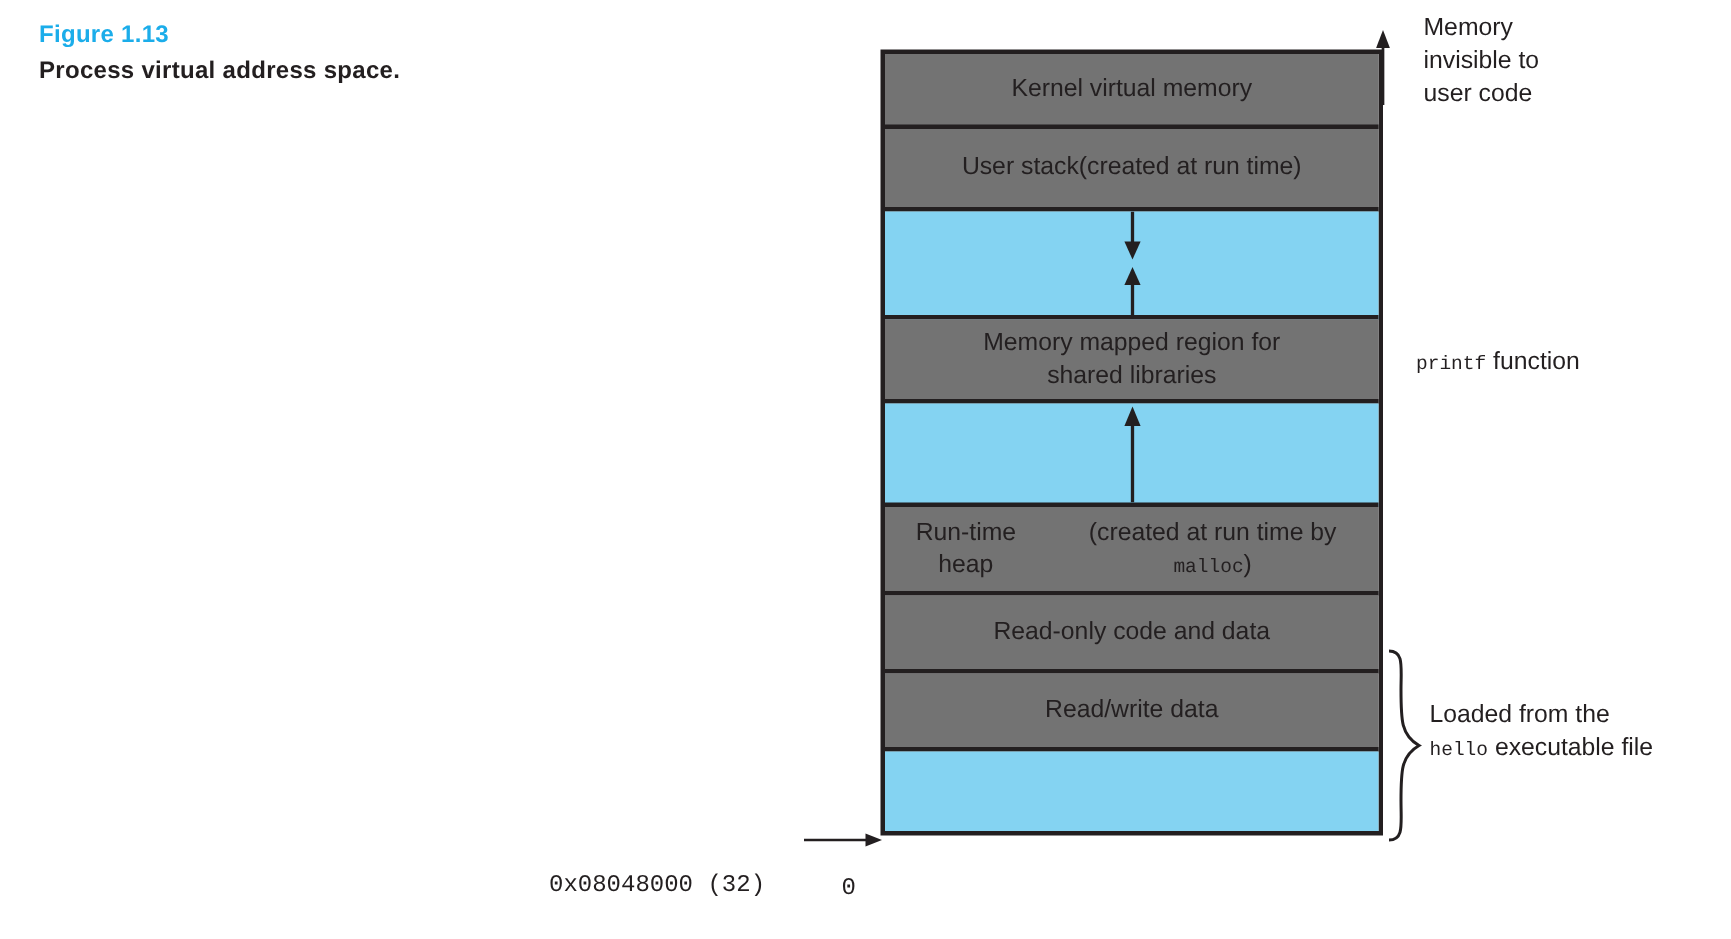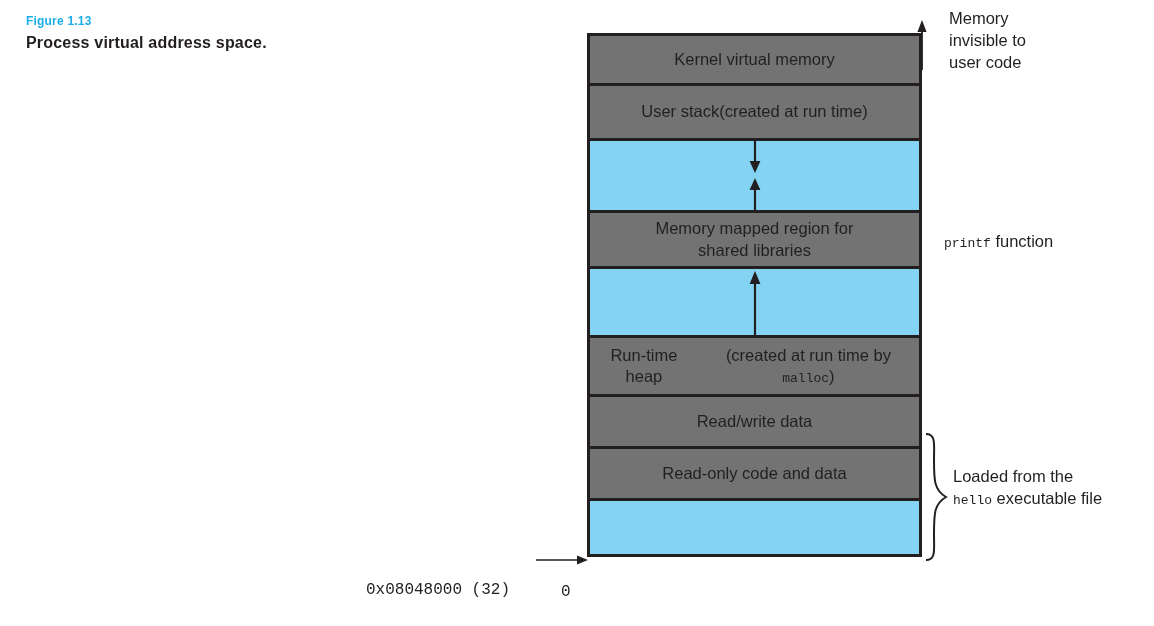--- a/index.html
+++ b/index.html
@@ -20,21 +20,21 @@
   }
 
   
   #caption {
     position: absolute;
     left: 26px;
     top: 14px;
     width: 300px;
   }
   #fig-number {
-    font-size: 12px;
+    font-size: 16px;
     font-weight: bold;
     color: #1badea;
     letter-spacing: .2px;
     line-height: 1.25;
   }
   #fig-title {
     margin-top: 3px;
     font-size: 16px;
     font-weight: bold;
     color: #231f20;
@@ -171,25 +171,25 @@
         <polygon points="8,8 2.6,21 13.4,21" fill="#231f20"></polygon>
       </svg>
     </div>
 
     <div class="mem-block fill-gray" style="height:59px; flex-direction:row;">
       <span class="block-label">Run-time heap</span>
       <span class="block-label"><span>(created at run time by </span><span class="mono">malloc</span><span>)</span></span>
     </div>
 
     <div class="mem-block fill-gray" style="height:52px;">
+      <span class="block-label">Read-only code and data</span>
+    </div>
+
+    <div class="mem-block fill-gray" style="height:52px;">
       <span class="block-label">Read/write data</span>
-    </div>
-
-    <div class="mem-block fill-gray" style="height:52px;">
-      <span class="block-label">Read-only code and data</span>
     </div>
 
     <div class="mem-block fill-blue" style="height:53px;"></div>
 
   </div>
 
   <svg id="arrow-invisible" width="14" height="52" viewBox="0 0 14 52">
     <line x1="7" y1="52" x2="7" y2="12" stroke="#231f20" stroke-width="1.8"></line>
     <polygon points="7,2 2.4,14 11.6,14" fill="#231f20"></polygon>
   </svg>

